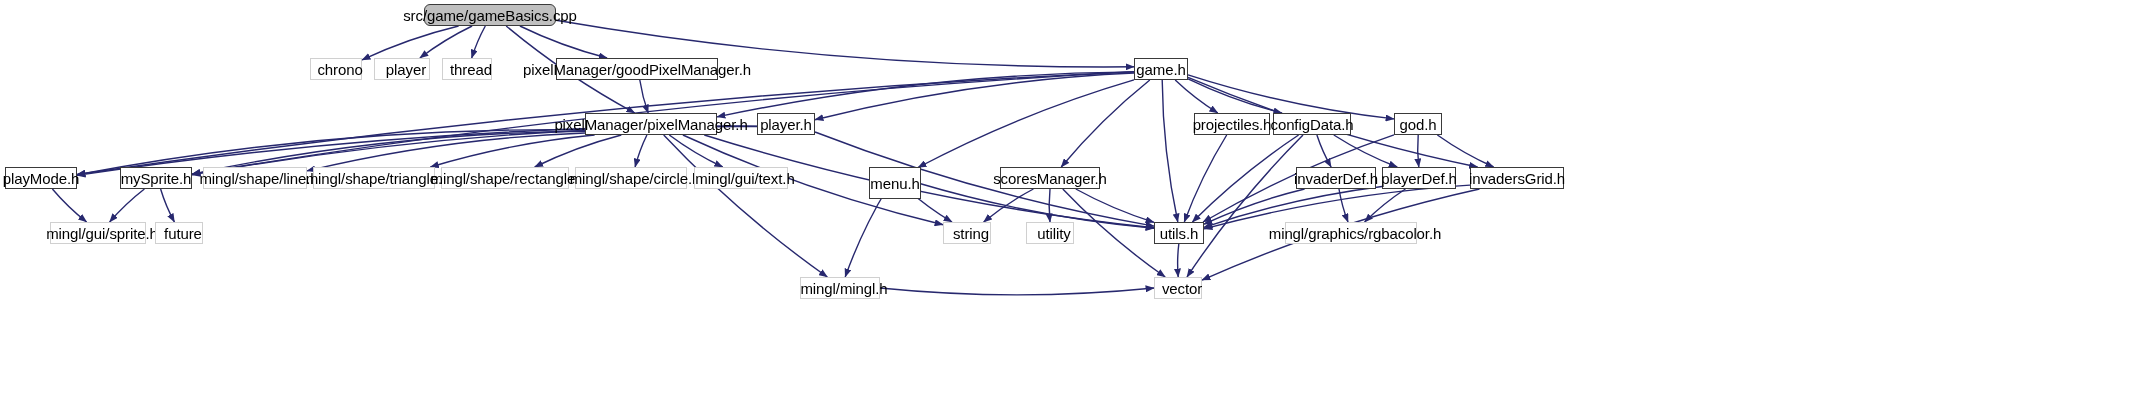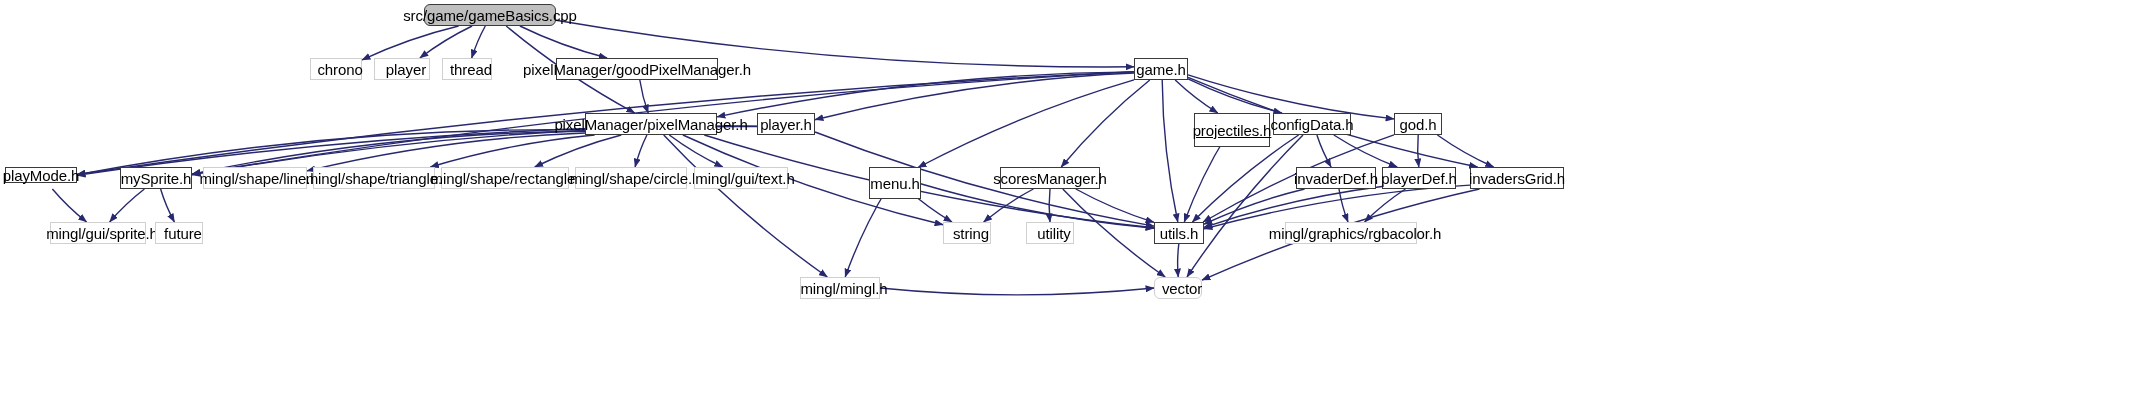--- a/index.html
+++ b/index.html
@@ -139,30 +139,30 @@
       </div>
       <div class="node hdr" style="left: 1134px; top: 58px; width: 54px; height: 22px;">
         <span class="lbl">game.h</span>
       </div>
       <div class="node hdr" style="left: 585px; top: 113px; width: 132px; height: 22px;">
         <span class="lbl">pixelManager/pixelManager.h</span>
       </div>
       <div class="node hdr" style="left: 757px; top: 113px; width: 58px; height: 22px;">
         <span class="lbl">player.h</span>
       </div>
-      <div class="node hdr" style="left: 1194px; top: 113px; width: 76px; height: 34px; text-decoration: underline;">
+      <div class="node hdr" style="left: 1194px; top: 113px; width: 76px; height: 22px;">
         <span class="lbl">projectiles.h</span>
       </div>
       <div class="node hdr" style="left: 1273px; top: 113px; width: 78px; height: 22px;">
         <span class="lbl">configData.h</span>
       </div>
       <div class="node hdr" style="left: 1394px; top: 113px; width: 48px; height: 22px;">
         <span class="lbl">god.h</span>
       </div>
-      <div class="node hdr" style="left: 5px; top: 167px; width: 72px; height: 16px;">
+      <div class="node hdr" style="left: 5px; top: 167px; width: 72px; height: 22px;">
         <span class="lbl">playMode.h</span>
       </div>
       <div class="node hdr" style="left: 120px; top: 167px; width: 72px; height: 22px;">
         <span class="lbl">mySprite.h</span>
       </div>
       <div class="node sys" style="left: 203px; top: 167px; width: 104px; height: 22px;">
         <span class="lbl">mingl/shape/line.h</span>
       </div>
       <div class="node sys" style="left: 313px; top: 167px; width: 122px; height: 22px;">
         <span class="lbl">mingl/shape/triangle.h</span>
@@ -205,17 +205,17 @@
       </div>
       <div class="node hdr" style="left: 1154px; top: 222px; width: 50px; height: 22px;">
         <span class="lbl">utils.h</span>
       </div>
       <div class="node sys" style="left: 1285px; top: 222px; width: 132px; height: 22px;">
         <span class="lbl">mingl/graphics/rgbacolor.h</span>
       </div>
       <div class="node sys" style="left: 800px; top: 277px; width: 80px; height: 22px;">
         <span class="lbl">mingl/mingl.h</span>
       </div>
-      <div class="node sys" style="left: 1154px; top: 277px; width: 48px; height: 22px; border-radius: 6px;">
+      <div class="node sys" style="left: 1154px; top: 277px; width: 48px; height: 22px;">
         <span class="lbl">vector</span>
       </div>
     </div>
 </div>
 
 </body></html>

